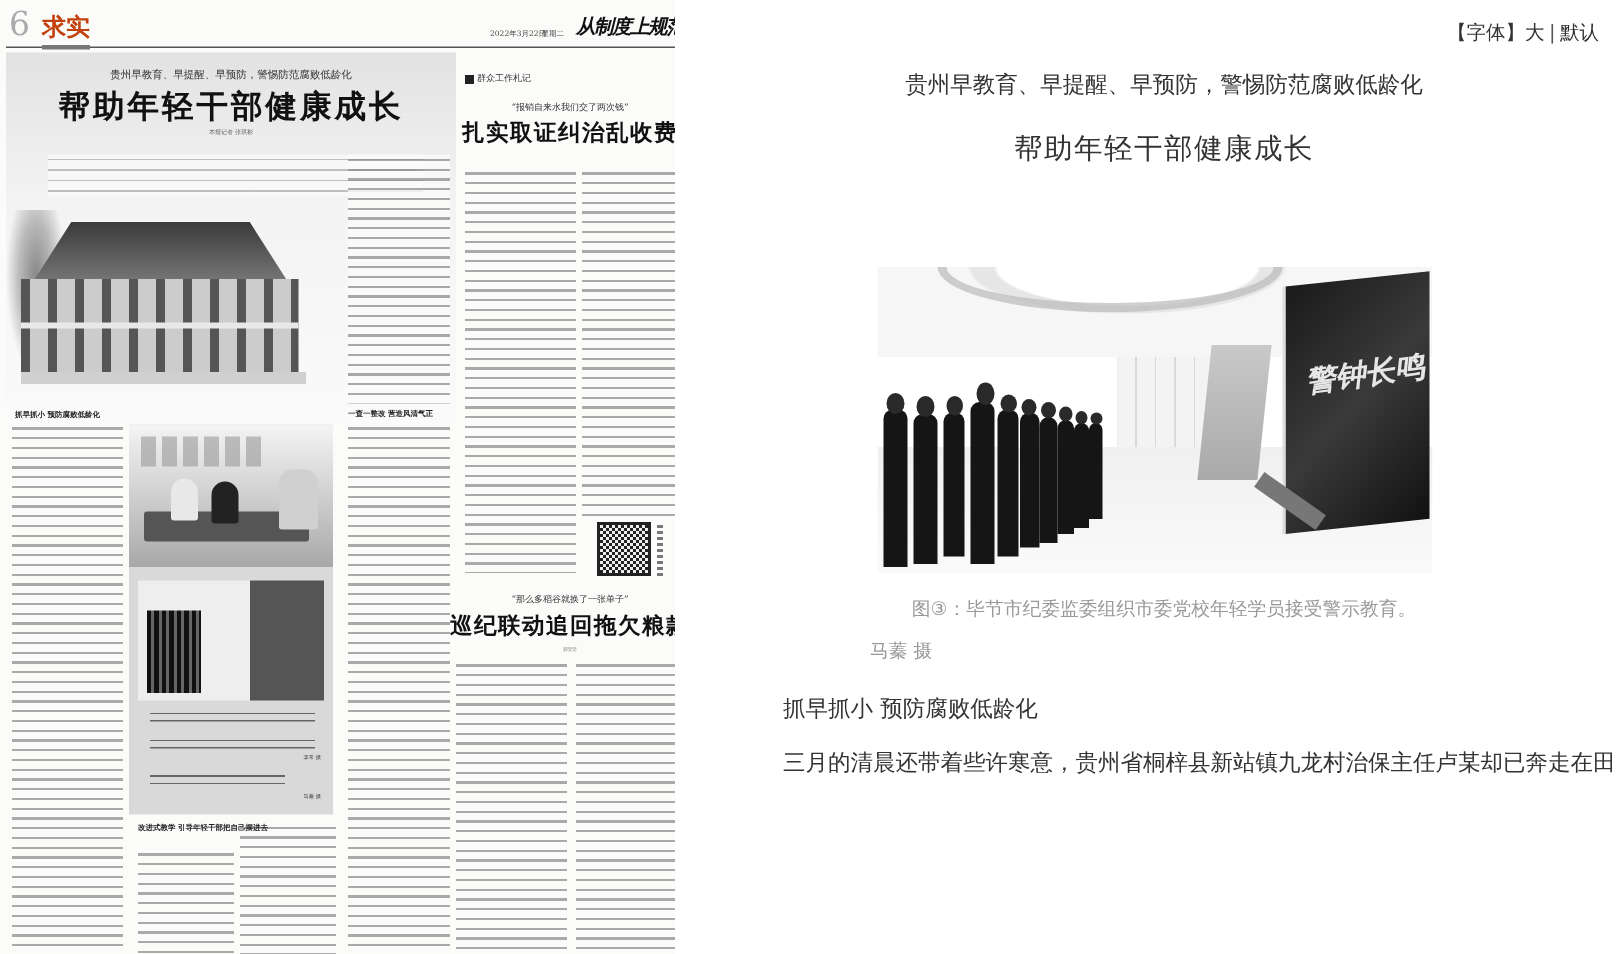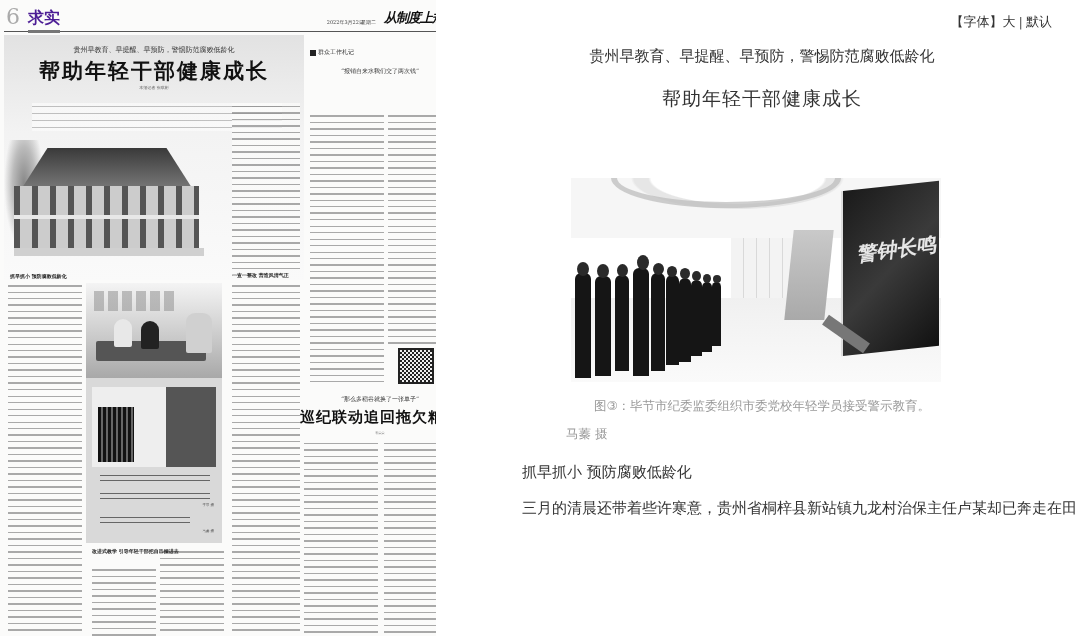--- a/index.html
+++ b/index.html
@@ -7,21 +7,21 @@
   body { position: relative; font-family: "DejaVu Sans", "Liberation Sans", sans-serif; color: #333; }
 
   
   .paper {
     position: absolute; left: 0; top: 0; width: 462px; height: 636px;
     background: #fbfbfa; overflow: hidden;
     font-family: "DejaVu Serif", "Liberation Serif", serif;
   }
   .paper-header { position: absolute; left: 4px; top: 6px; width: 452px; height: 26px; border-bottom: 1px solid #555; }
   .page-num { position: absolute; left: 2px; top: -2px; font-size: 22px; color: #aaa; font-family: "DejaVu Serif", serif; }
-  .section-name { position: absolute; left: 24px; top: 2px; font-size: 16px; font-weight: bold; color: #4c1d95; border-bottom: 3px solid #777; padding-bottom: 1px; }
+  .section-name { position: absolute; left: 24px; top: 2px; font-size: 16px; font-weight: bold; color: #c2410c; border-bottom: 3px solid #777; padding-bottom: 1px; }
   .paper-date { position: absolute; right: 92px; top: 13px; font-size: 5px; color: #444; }
   .paper-weekday { position: absolute; right: 80px; top: 13px; font-size: 5px; color: #444; }
   .masthead { position: absolute; right: 0; top: 3px; font-size: 13px; font-weight: bold; font-style: italic; color: #111; letter-spacing: -1px; }
 
   .lead-block { position: absolute; left: 4px; top: 35px; width: 300px; height: 245px; background: linear-gradient(#e2e2e2, #f3f3f3 40%, #fafafa); }
   .lead-kicker { position: absolute; left: 0; width: 300px; top: 10px; text-align: center; font-size: 7px; color: #333; }
   .lead-title { position: absolute; left: 0; width: 300px; top: 22px; text-align: center; font-size: 21px; font-weight: bold; color: #111; letter-spacing: 2px; }
   .lead-byline { position: absolute; left: 0; width: 300px; top: 50px; text-align: center; font-size: 4px; color: #666; }
   .lead-intro { position: absolute; left: 28px; top: 68px; width: 250px; height: 28px;
     background: repeating-linear-gradient(#fbfbfb 0 3px, #aaa 3px 4px, #fbfbfb 4px 7px); opacity: .7; }
@@ -64,21 +64,21 @@
 
   .qr-code { position: absolute; left: 398px; top: 348px; width: 36px; height: 36px;
     background:
       conic-gradient(#222 25%, #eee 0 50%, #222 0 75%, #eee 0) 0 0 / 4px 4px;
     border: 2px solid #222; }
   .qr-label { position: absolute; left: 438px; top: 348px; width: 4px; height: 36px; background: repeating-linear-gradient(#fbfbfa 0 2px, #777 2px 4px); }
 
   .subhead-bottom { position: absolute; left: 92px; top: 548px; font-size: 5px; font-weight: bold; color: #222; }
 
   
-  .reader { position: absolute; left: 436px; top: 0; width: 618px; height: 636px; background: #ffffff; }
+  .reader { position: absolute; left: 450px; top: 0; width: 618px; height: 636px; background: #ffffff; }
   .font-controls { position: absolute; right: 2px; top: 13px; font-size: 13px; color: #333; display: flex; align-items: center; font-family: "DejaVu Sans", sans-serif; }
   .font-controls .sep { margin: 0 3px; color: #555; }
   .font-controls .link { cursor: pointer; }
 
   .art-kicker { position: absolute; left: 0; width: 652px; top: 47px; text-align: center; font-size: 15px; color: #333; }
   .art-title { position: absolute; left: 0; width: 652px; top: 86px; text-align: center; font-size: 19px; color: #333; letter-spacing: 1px; }
   .art-meta { position: absolute; left: 140px; top: 126px; font-size: 13.5px; color: #999; display: flex; gap: 22px; }
   .art-meta span { white-space: pre; }
 
   .art-photo { position: absolute; left: 135px; top: 178px; width: 370px; height: 204px; background: #fff; overflow: hidden; }
@@ -161,20 +161,21 @@
   </div>
 
   <div class="subhead-bottom">改进式教学 引导年轻干部把自己摆进去</div>
 
   <div class="col-headline-1">
     <div class="col-tag">
       <span class="col-tag-icon"></span>
       <span>群众工作札记</span>
     </div>
     <div class="col-quote">“报销自来水我们交了两次钱”</div>
+    <div class="col-title">扎实取证纠治乱收费</div>
   </div>
 
   <div class="qr-code"></div>
   <div class="qr-label"></div>
 
   <div class="col-headline-2">
     <div class="col-quote2">“那么多稻谷就换了一张单子”</div>
     <div class="col-title2">巡纪联动追回拖欠粮款</div>
     <div class="col-byline2">郭荣荣</div>
   </div>

